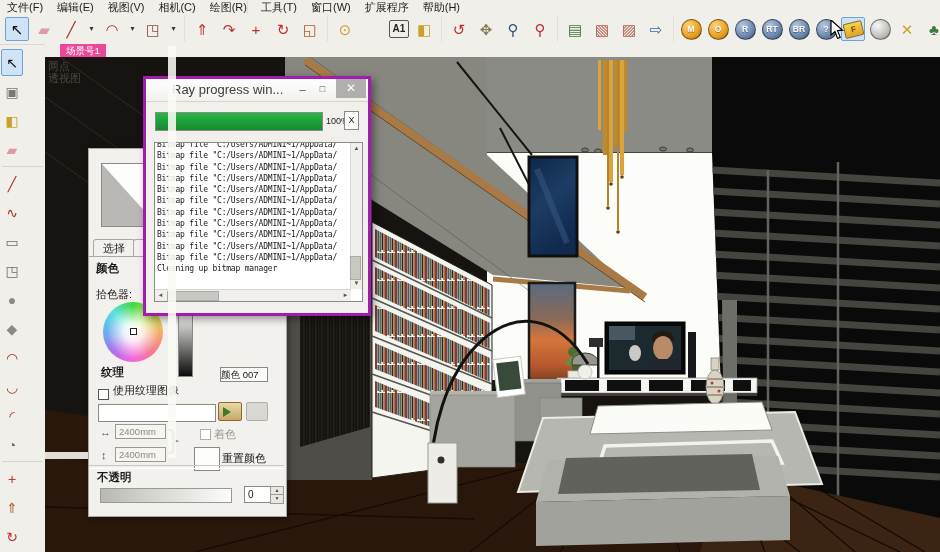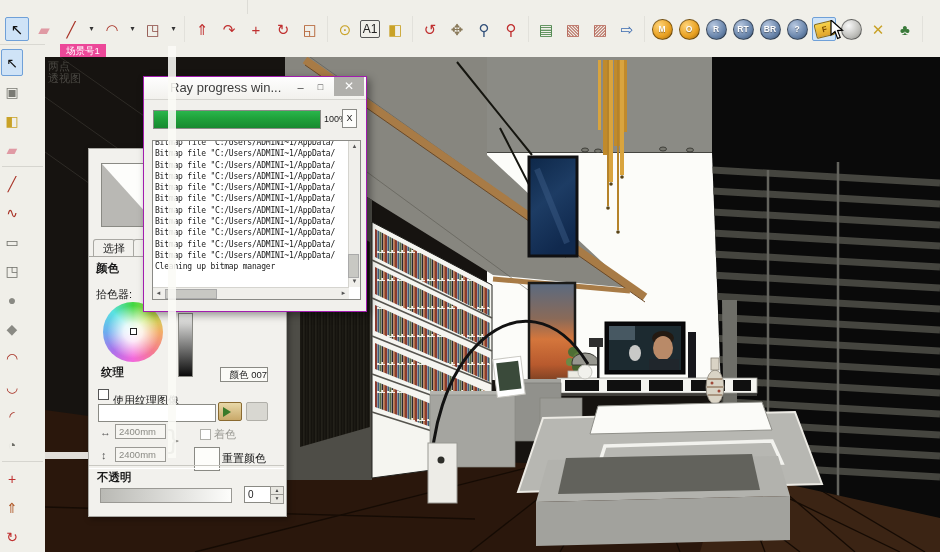--- a/index.html
+++ b/index.html
@@ -11,21 +11,21 @@
   .menu-item{padding:0 7px;height:14px;line-height:14px;cursor:default;}
   #menu-seam{position:absolute;left:247px;top:0;width:1px;height:44px;background:#dddcd6;}
   
   #toolbar-top{position:absolute;left:0;top:14px;width:940px;height:30px;display:flex;align-items:center;
                background:#f0efe9;border-bottom:1px solid #d9d8d2;}
   .tgroup{display:flex;align-items:center;gap:3px;padding:0 5px;height:26px;border-right:1px solid #e2e1db;}
   .ticon{width:22px;height:22px;display:flex;align-items:center;justify-content:center;
          font-size:15px;line-height:1;border:1px solid transparent;border-radius:2px;cursor:default;}
   .ticon.caret{width:9px;font-size:8px;color:#333;}
   .ticon.hl{background:#cfe3f7;border-color:#6fa0d8;}
-  .ticon.ttext{font-size:12px;font-weight:normal;border:1px solid #555;color:#222;width:18px;height:16px;}
+  .ticon.ttext{font-size:10px;font-weight:bold;border:1px solid #555;color:#222;width:18px;height:16px;margin-left:29px;}
   .ball{width:19px;height:19px;border-radius:50%;display:flex;align-items:center;justify-content:center;
         font-size:8.5px;font-weight:bold;color:#fff;border:1px solid rgba(0,0,0,.45);
         text-shadow:0 1px 1px rgba(0,0,0,.4);}
   .ball-orange{background:radial-gradient(circle at 35% 30%,#ffd47a,#e8a020 60%,#9a6510);}
   .ball-blue{background:radial-gradient(circle at 35% 30%,#b8c8e0,#6a86ac 60%,#39506e);}
   .ball-gray{background:radial-gradient(circle at 35% 30%,#f8f8f8,#c0c0bc 60%,#8a8a86);}
   .tag{width:17px;height:13px;background:linear-gradient(#f7d34a,#e0a32a);border:1px solid #8a6a10;
        border-radius:2px;transform:rotate(-14deg);display:flex;align-items:center;justify-content:center;
        font-size:8px;font-weight:bold;color:#7a4a00;}
   
@@ -54,21 +54,21 @@
   .sec-label{font-weight:bold;font-size:11.5px;}
   #color-wheel{left:14px;top:153px;width:60px;height:60px;border-radius:50%;
     background:
       radial-gradient(circle at 50% 50%, #ffffff 0%, rgba(255,255,255,.85) 22%, rgba(255,255,255,0) 62%),
       conic-gradient(hsl(120,65%,55%),hsl(75,75%,60%),hsl(30,85%,68%),hsl(350,85%,72%),hsl(310,85%,68%),
                      hsl(270,75%,68%),hsl(210,80%,68%),hsl(180,70%,62%),hsl(120,65%,55%));}
   #wheel-marker{left:41px;top:179px;width:5px;height:5px;background:#fff;border:1px solid #222;}
   #value-bar{left:89px;top:164px;width:13px;height:62px;border:1px solid #8a8a84;
              background:linear-gradient(#f5f5f3,#0a0a0a);}
   #mat-name-box{left:131px;top:218px;width:46px;height:13px;border:1px solid #8a8a84;background:#fbfbf7;
-                font-size:9.5px;line-height:13px;text-align:right;}
+                font-size:9.5px;line-height:13px;text-align:left;}
   .cbox{width:9px;height:9px;background:#fff;border:1px solid #555;}
   .cbox.dis{border-color:#b0b0ab;}
   #texture-field{left:9px;top:255px;width:112px;height:14px;background:#fff;border:1px solid #8a8a84;}
   #browse-icon{left:129px;top:253px;width:22px;height:17px;background:linear-gradient(#e8d8a8,#c9a96a);
                border:1px solid #8a6a30;border-radius:2px;}
   #browse-icon:after{content:"";position:absolute;left:4px;top:4px;border:5px solid transparent;
                      border-left:8px solid #3a7a2a;}
   #edit-tex-icon{left:157px;top:253px;width:20px;height:17px;background:#d8d7d1;border:1px solid #b0afa9;border-radius:2px;}
   .dim-field{width:46px;height:13px;background:#f6f5f1;border:1px solid #9a9994;font-size:9.5px;
              line-height:13px;color:#8a8a84;padding-left:3px;}
@@ -79,21 +79,21 @@
   #opacity-rule{left:0;top:316px;width:195px;height:2px;border-top:1px solid #c9c8c2;border-bottom:1px solid #fff;}
   #opacity-slider{left:11px;top:339px;width:130px;height:13px;border:1px solid #9a9994;
                   background:linear-gradient(to right,#b9b9b4,#fdfdfb);}
   #opacity-field{left:155px;top:337px;width:24px;height:15px;background:#fff;border:1px solid #8a8a84;
                  font-size:10px;line-height:15px;padding-left:3px;}
   #opacity-spinner{left:181px;top:337px;width:12px;height:17px;}
   .spin-btn{left:0;width:12px;height:8px;background:#e8e7e1;border:1px solid #9a9994;font-size:5px;
             line-height:7px;text-align:center;color:#444;}
   
   #progress-window{position:absolute;left:143px;top:76px;width:222px;height:234px;background:#f1f0ec;
-                   border:1px solid #a21caf;box-shadow:3px 3px 8px rgba(0,0,0,.4);z-index:20;text-decoration:underline;}
+                   border:3px solid #a21caf;box-shadow:3px 3px 8px rgba(0,0,0,.4);z-index:20;text-decoration:underline;}
   #pw-titlebar{position:absolute;left:0;top:0;width:222px;height:22px;background:linear-gradient(#fefefe,#f2f1ed);
                border-bottom:1px solid #d5d4cf;}
   #pw-title{position:absolute;left:26px;top:3px;font-size:13px;color:#3c3c3c;}
   .pw-btn{position:absolute;top:3px;width:17px;height:15px;text-align:center;line-height:14px;font-size:11px;color:#444;}
   #pw-min{left:148px;}  #pw-max{left:168px;font-size:9px;}
   #pw-close{left:190px;top:0;width:30px;height:19px;background:#b0afab;color:#fff;line-height:19px;font-size:12px;}
   #pw-bar-track{position:absolute;left:9px;top:33px;width:166px;height:17px;border:1px solid #8a8a86;background:#fff;}
   #pw-bar-fill{position:absolute;left:0;top:0;height:17px;background:linear-gradient(#2ab64c,#1fa13a 45%,#178a30);}
   #pw-pct{position:absolute;left:180px;top:37px;font-size:9px;color:#222;}
   #pw-stop{position:absolute;left:198px;top:32px;width:13px;height:17px;background:#fdfdfb;border:1px solid #8a8a86;
@@ -109,20 +109,31 @@
   
   #strip-v{position:absolute;left:168px;top:46px;width:8px;height:412px;background:rgba(250,250,246,.88);z-index:30;}
   #strip-h{position:absolute;left:45px;top:452px;width:43px;height:7px;background:rgba(250,250,246,.88);z-index:30;}
   #mouse-cursor{position:absolute;left:830px;top:20px;z-index:40;}
 </style>
 </head>
 <body>
 
 <div id="app">
 
+  <div id="menubar">
+      <span class="menu-item">文件(F)</span>
+      <span class="menu-item">编辑(E)</span>
+      <span class="menu-item">视图(V)</span>
+      <span class="menu-item">相机(C)</span>
+      <span class="menu-item">绘图(R)</span>
+      <span class="menu-item">工具(T)</span>
+      <span class="menu-item">窗口(W)</span>
+      <span class="menu-item">扩展程序</span>
+      <span class="menu-item">帮助(H)</span>
+    </div>
   <div id="menu-seam"></div>
 
   <div id="toolbar-top">
       <div class="tgroup">
         <span class="ticon hl" style="color: rgb(17, 17, 17);">↖</span>
         <span class="ticon" style="color: rgb(224, 154, 164);">▰</span>
         <span class="ticon" style="color: rgb(168, 50, 38);">╱</span>
         <span class="ticon caret">▾</span>
         <span class="ticon" style="color: rgb(168, 50, 38);">◠</span>
         <span class="ticon caret">▾</span>
@@ -407,21 +418,21 @@
     <div class="mat-tab" style="left:44px;">编辑</div>
     <div id="tabs-rule"></div>
     <div class="sec-label" style="left:7px;top:112px;">颜色</div>
     <div style="left:7px;top:138px;">拾色器:</div>
     <div id="color-wheel"></div>
     <div id="wheel-marker"></div>
     <div id="value-bar"></div>
     <div class="sec-label" style="left:12px;top:216px;">纹理</div>
     <div id="mat-name-box">颜色 007</div>
     <div class="cbox" style="left:9px;top:240px;"></div>
-    <div style="left:24px;top:244px;">使用纹理图像</div>
+    <div style="left:24px;top:234px;">使用纹理图像</div>
     <input id="texture-field" readonly="" value="" style="">
     <div id="browse-icon"></div>
     <div id="edit-tex-icon"></div>
     <div class="arrow-glyph" style="left:11px;top:277px;">↔</div>
     <div class="dim-field" style="left:26px;top:275px;">2400mm</div>
     <div class="arrow-glyph" style="left:12px;top:300px;">↕</div>
     <div class="dim-field" style="left:26px;top:298px;">2400mm</div>
     <div id="link-brace">}</div>
     <div class="cbox dis" style="left:111px;top:280px;"></div>
     <div id="colorize-label" style="left:125px;top:278px;">着色</div>

